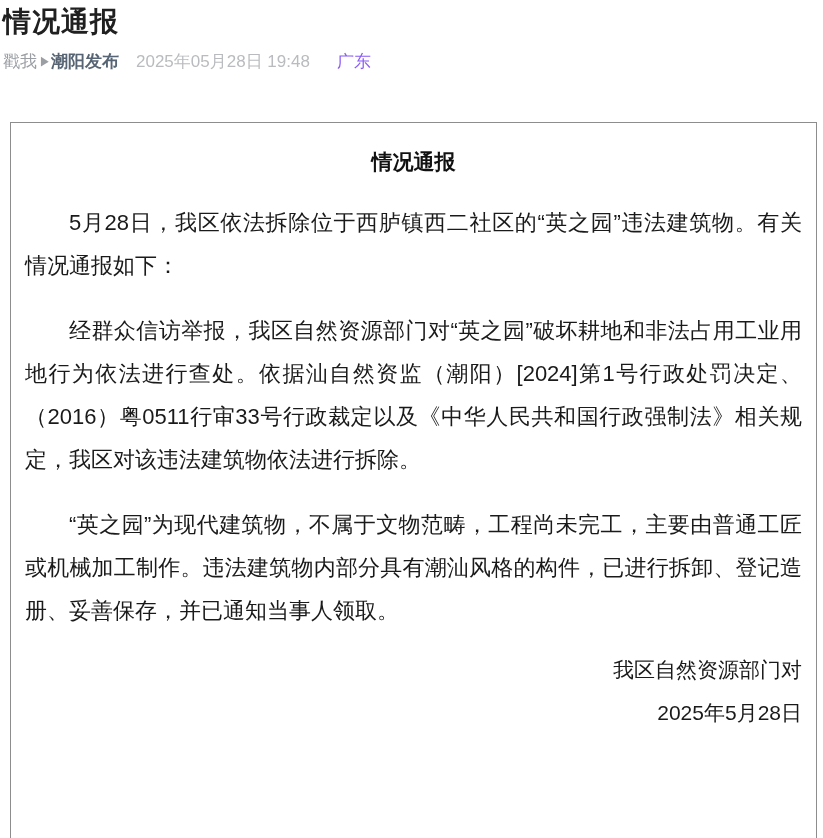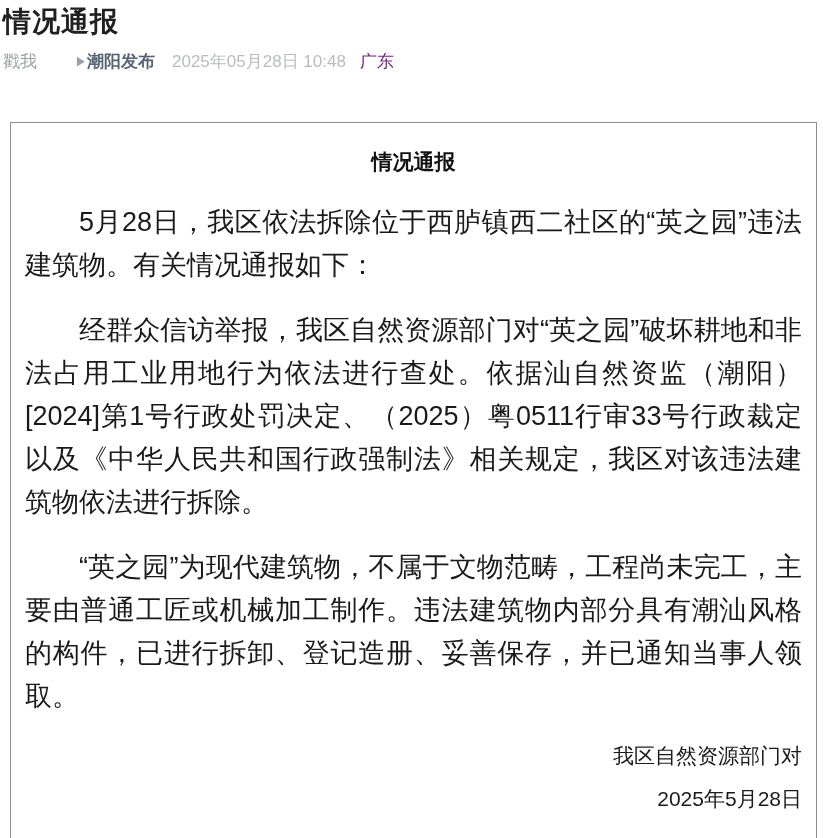--- a/index.html
+++ b/index.html
@@ -27,39 +27,38 @@
     margin: 14px 0 0 3px;
     font-size: 17px;
     line-height: 20px;
     white-space: nowrap;
   }
   .poke-link {
     color: #9b9fa4;
     cursor: pointer;
     display: inline-flex;
     align-items: center;
-    gap: 36px;
   }
   .poke-link .play-icon {
     font-size: 12px;
     margin-left: 2px;
     color: #9b9fa4;
   }
   .author-link {
     color: #566474;
     font-weight: bold;
     cursor: pointer;
   }
   .publish-time {
     margin-left: 17px;
     color: #b9bbbe;
   }
   .location-label {
-    margin-left: 14px;
-    color: #701a75;
+    margin-left: 27px;
+    color: #8b5cf6;
   }
   
   .notice-document {
     position: absolute;
     left: 10px;
     top: 122px;
     width: 807px;
     height: 745px;
     background: #ffffff;
     border: 1px solid #8d8d8d;
@@ -68,21 +67,21 @@
   }
   .notice-title {
     text-align: center;
     font-size: 21px;
     line-height: 24px;
     font-weight: bold;
     color: #111111;
   }
   .notice-body p {
     margin: 22px 0 0 0;
-    font-size: 27px;
+    font-size: 22px;
     line-height: 43px;
     text-align: justify;
     text-indent: 2em;
     color: #1a1a1a;
   }
   .notice-body p.first {
     margin-top: 27px;
   }
   .notice-footer {
     margin-top: 16px;
@@ -97,28 +96,28 @@
 <body>
 
 <h1 class="article-title">情况通报</h1>
 
 <div class="meta-bar">
   <span class="poke-link">
     <span>戳我</span>
     <span class="play-icon">▶</span>
   </span>
   <span class="author-link">潮阳发布</span>
-  <span class="publish-time">2025年05月28日 10:48</span>
+  <span class="publish-time">2025年05月28日 19:48</span>
   <span class="location-label">广东</span>
 </div>
 
 <div class="notice-document">
   <div class="notice-title">情况通报</div>
   <div class="notice-body">
     <p class="first">5月28日，我区依法拆除位于西胪镇西二社区的“英之园”违法建筑物。有关情况通报如下：</p>
-    <p>经群众信访举报，我区自然资源部门对“英之园”破坏耕地和非法占用工业用地行为依法进行查处。依据汕自然资监（潮阳）[2024]第1号行政处罚决定、（2025）粤0511行审33号行政裁定以及《中华人民共和国行政强制法》相关规定，我区对该违法建筑物依法进行拆除。</p>
+    <p>经群众信访举报，我区自然资源部门对“英之园”破坏耕地和非法占用工业用地行为依法进行查处。依据汕自然资监（潮阳）[2024]第1号行政处罚决定、（2016）粤0511行审33号行政裁定以及《中华人民共和国行政强制法》相关规定，我区对该违法建筑物依法进行拆除。</p>
     <p>“英之园”为现代建筑物，不属于文物范畴，工程尚未完工，主要由普通工匠或机械加工制作。违法建筑物内部分具有潮汕风格的构件，已进行拆卸、登记造册、妥善保存，并已通知当事人领取。</p>
   </div>
   <div class="notice-footer">
     <div>我区自然资源部门对</div>
     <div>2025年5月28日</div>
   </div>
 </div>
 
 </body></html>

